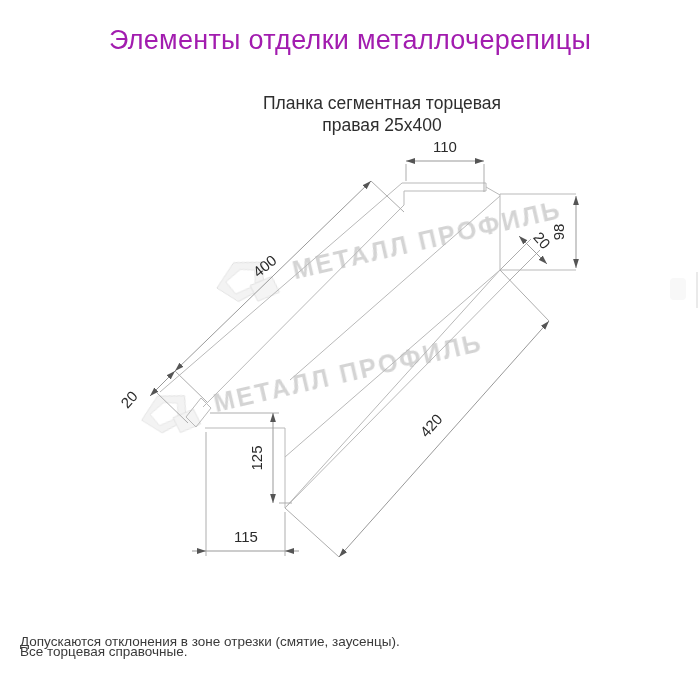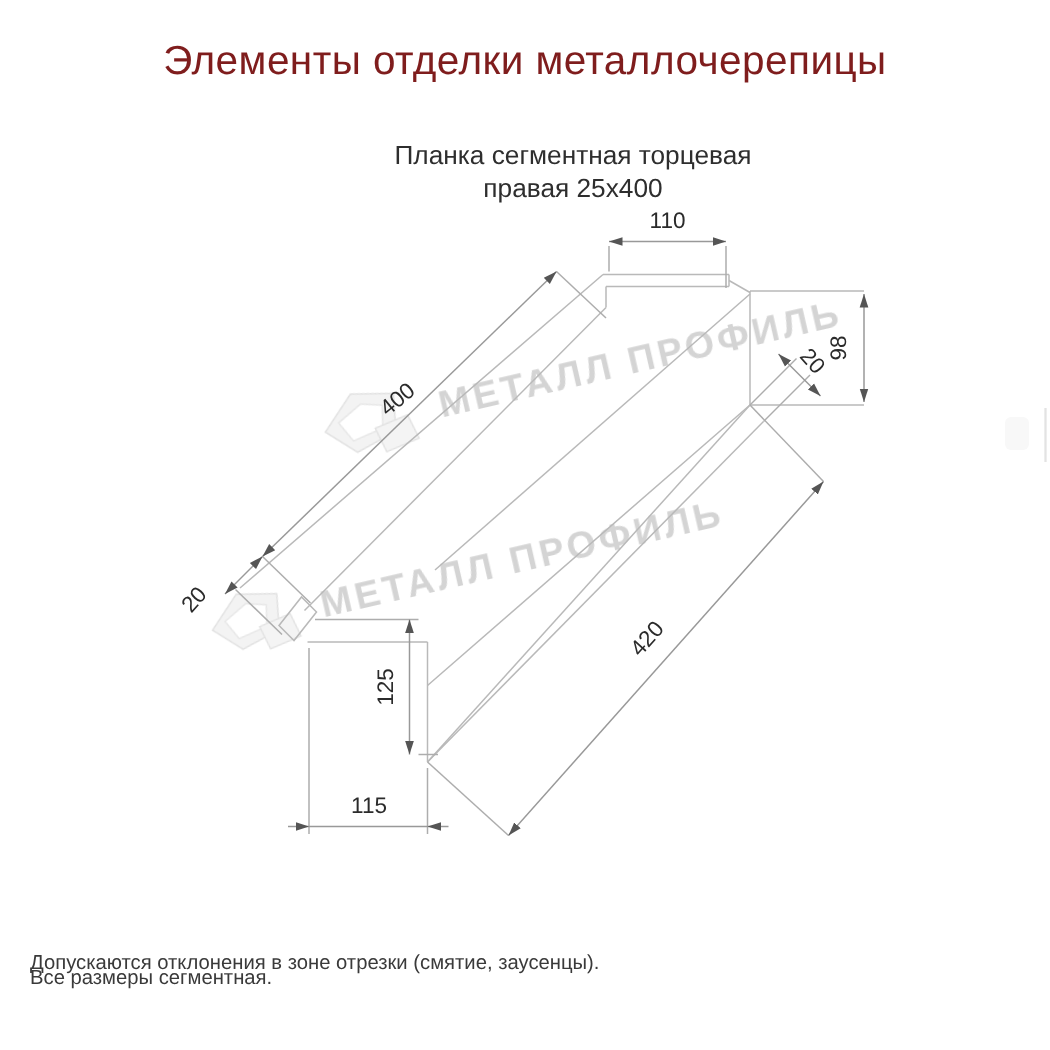--- a/index.html
+++ b/index.html
@@ -4,21 +4,21 @@
 <style>
   html,body { margin:0; padding:0; }
   body {
     width:700px; height:700px; position:relative; overflow:hidden;
     background:#ffffff;
     font-family:"Liberation Sans", sans-serif;
   }
   .title {
     position:absolute; top:25px; left:0; width:700px;
     text-align:center; font-size:27px; font-weight:400;
-    color:#7f1d1d; letter-spacing:0.3px;
+    color:#a21caf; letter-spacing:0.3px;
   }
   .subtitle {
     position:absolute; top:93px; left:0; width:700px;
     text-align:center; font-size:17.5px; color:#2e2e2e; line-height:21.5px;padding-left:32px;
   }
   .draw { position:absolute; left:0; top:0; }
   .wm {
     position:absolute; display:flex; align-items:center; gap:10px;
     transform:rotate(-13deg); transform-origin:left center;
     opacity:0.85; filter:blur(0.4px);
@@ -130,14 +130,14 @@
     <text class="t" text-anchor="middle" transform="translate(262,458) rotate(-90)">125</text>
     <text class="t" text-anchor="middle" transform="translate(246,542)">115</text>
   </g>
 
   <g>
     <line x1="697" y1="272" x2="697" y2="308" stroke="#e3e3e3" stroke-width="1.5"></line>
     <rect x="670" y="278" width="16" height="22" rx="4" fill="#f8f8f8"></rect>
   </g>
 </svg>
 
-<div class="footnote fn1">Все размеры сегментная.</div>
+<div class="footnote fn1">Все торцевая справочные.</div>
 <div class="footnote fn2">Допускаются отклонения в зоне отрезки (смятие, заусенцы).</div>
 
 </body></html>

